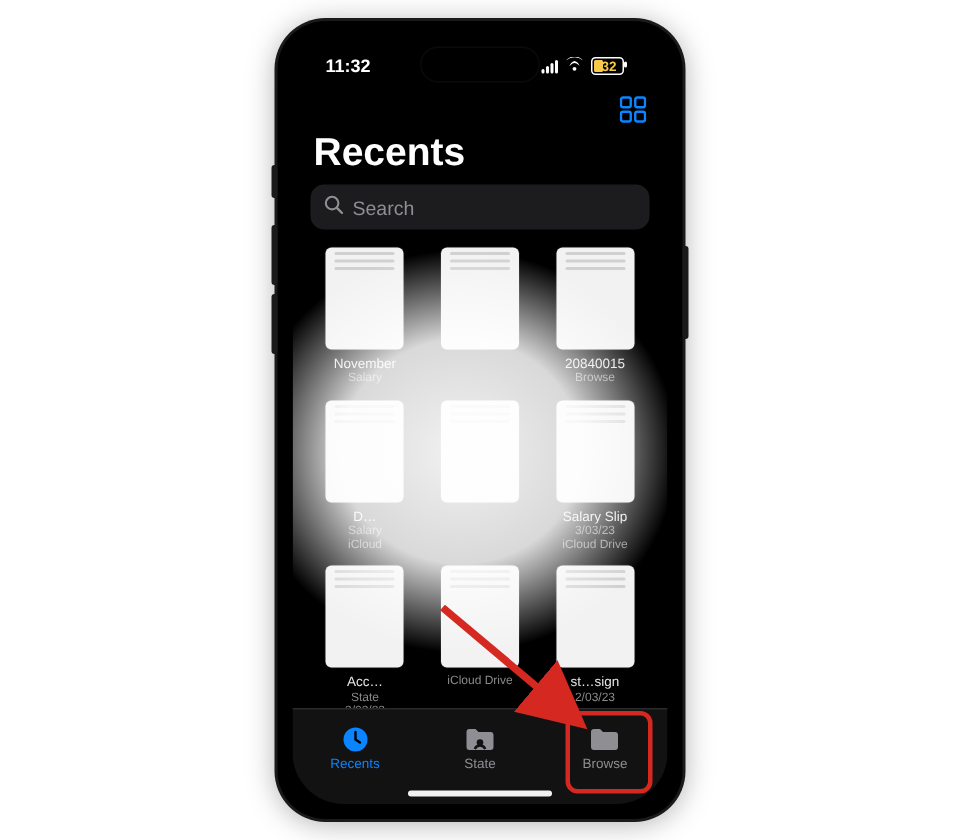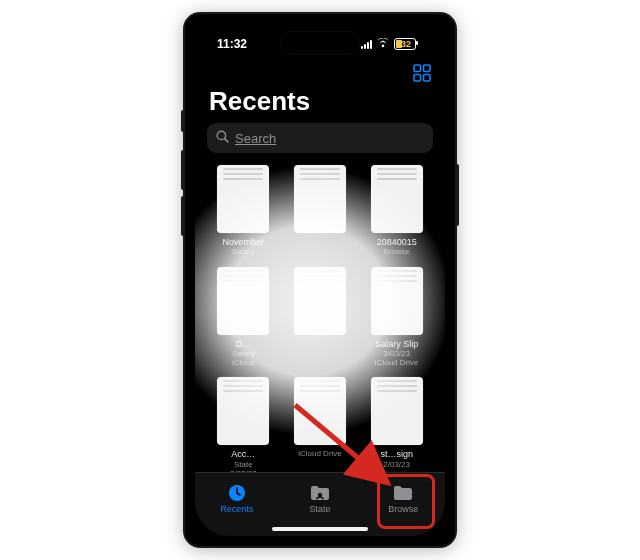--- a/index.html
+++ b/index.html
@@ -11,21 +11,21 @@
     font-family: -apple-system, "Helvetica Neue", Arial, sans-serif;
     overflow: hidden;
   }
   .phone {
     position: absolute;
     left: 185px;
     top: 14px;
     width: 270px;
     height: 532px;
     background: #000;
-    border-radius: 15px;
+    border-radius: 32px;
     box-shadow: 0 0 0 2px #1a1a1a, 0 2px 20px rgba(0,0,0,.35);
   }
   .side-btn {
     position: absolute;
     background: #1a1a1a;
     border-radius: 2px;
   }
   .side-btn.l1 { left: -4px; top: 96px;  width: 4px; height: 22px; }
   .side-btn.l2 { left: -4px; top: 136px; width: 4px; height: 40px; }
   .side-btn.l3 { left: -4px; top: 182px; width: 4px; height: 40px; }
@@ -96,21 +96,20 @@
   }
   .search {
     margin: 0 12px 8px;
     height: 30px;
     background: #1c1c1e;
     border-radius: 9px;
     display:flex; align-items:center; gap:6px;
     padding: 0 9px;
     color: #8e8e93;
     font-size: 13px;
-    text-decoration: underline;
   }
   .content {
     flex: 1;
     position: relative;
     overflow: hidden;
   }
   .blur-overlay {
     position:absolute; inset:0;
     background: radial-gradient(ellipse 80% 60% at 45% 45%, rgba(255,255,255,.95), rgba(255,255,255,.85) 40%, rgba(255,255,255,0) 72%);
     z-index: 3;

